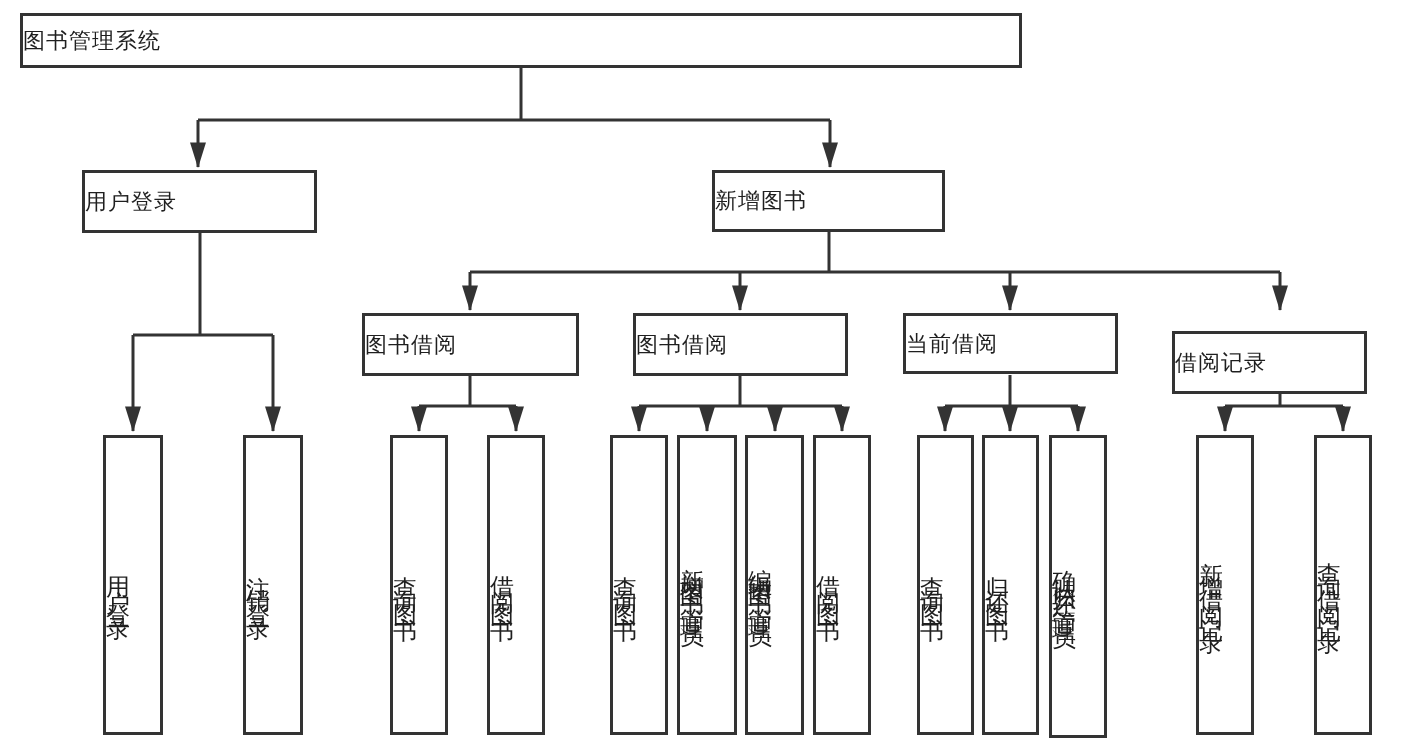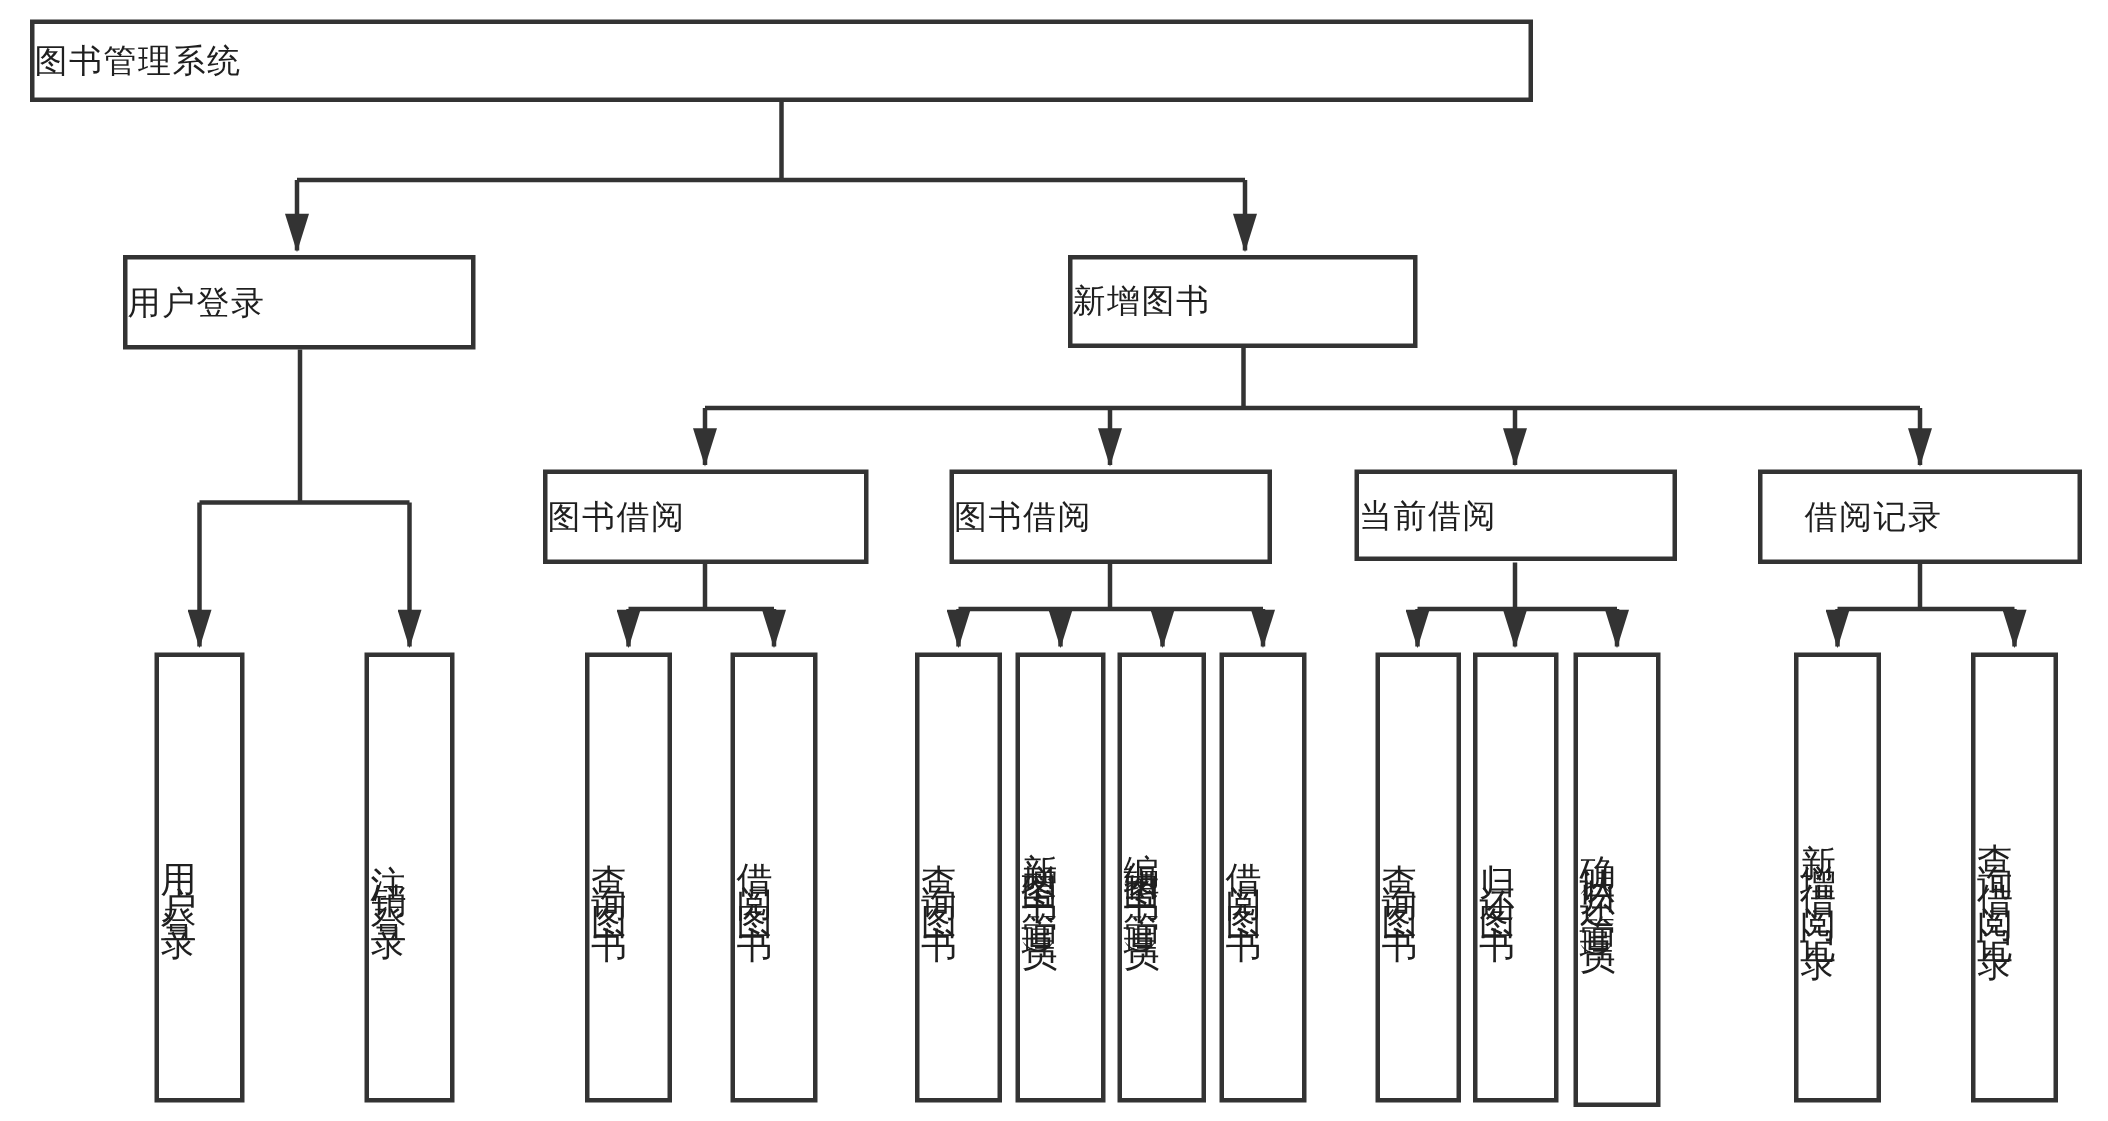--- a/index.html
+++ b/index.html
@@ -91,21 +91,21 @@
 
   <div class="box" style="left:362px;top:313px;width:217px;height:63px;">
     <span class="hlabel">图书借阅</span>
   </div>
   <div class="box" style="left:633px;top:313px;width:215px;height:63px;">
     <span class="hlabel">图书借阅</span>
   </div>
   <div class="box" style="left:903px;top:313px;width:215px;height:61px;">
     <span class="hlabel">当前借阅</span>
   </div>
-  <div class="box" style="left:1172px;top:313px;width:216px;height:63px;padding-left:28px;">
+  <div class="box" style="left:1172px;top:331px;width:195px;height:63px;">
     <span class="hlabel">借阅记录</span>
   </div>
 
   <div class="box" style="left:103px;top:435px;width:60px;height:300px;">
     <span class="vlabel">用户登录</span>
   </div>
   <div class="box" style="left:243px;top:435px;width:60px;height:300px;">
     <span class="vlabel">注销登录</span>
   </div>
 

